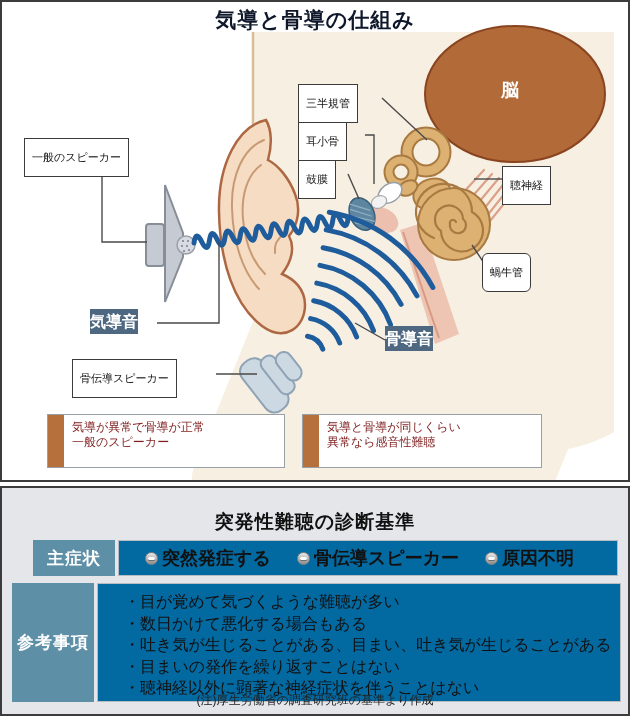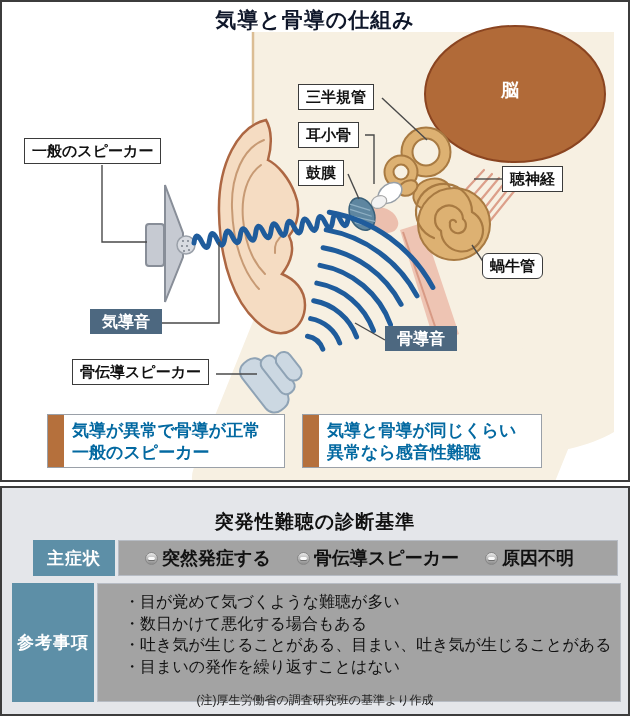--- a/index.html
+++ b/index.html
@@ -7,42 +7,42 @@
   #stage{position:relative;width:630px;height:716px;background:#fff;}
 
   
   #diagram-box{position:absolute;left:0;top:0;width:630px;height:482px;box-sizing:border-box;
     border:2px solid #3c3c3c;background:#fff;overflow:hidden;}
   #diagram-svg{position:absolute;left:0;top:0;}
   .diagram-title{position:absolute;left:0;top:4px;width:100%;text-align:center;
     font-size:21px;font-weight:bold;color:#0f172a;letter-spacing:1px;}
 
   .label-box{position:absolute;background:#fff;border:1.5px solid #3b3b3b;color:#111;
-    font-size:15px;font-weight:bold;line-height:1.2;padding:3px 7px;white-space:nowrap;}
+    font-size:11px;font-weight:normal;line-height:1.2;padding:12px 7px;white-space:nowrap;}
   .dark-label{position:absolute;background:var(--slate);color:#fff;font-size:16px;
-    font-weight:bold;line-height:1.2;padding:3px 12px;white-space:nowrap;}
+    font-weight:bold;line-height:1.2;padding:3px 0;white-space:nowrap;}
   .brain-label{position:absolute;color:#fff;font-size:18px;font-weight:bold;}
 
   .note{position:absolute;width:238px;height:54px;background:#fff;border:1px solid #9aa0a8;
     box-sizing:border-box;}
   .note-bar{position:absolute;left:0;top:0;bottom:0;width:16px;background:var(--accentbar);}
-  .note-text{position:absolute;left:24px;top:5px;font-size:17px;font-weight:bold;
-    line-height:1.28;color:#0369a1;white-space:nowrap;}
+  .note-text{position:absolute;left:24px;top:5px;font-size:12px;font-weight:normal;
+    line-height:1.28;color:#7f1d1d;white-space:nowrap;}
 
   
   #criteria-panel{position:absolute;left:0;top:486px;width:630px;height:230px;box-sizing:border-box;
     border:2px solid #3c3c3c;background:var(--panel);}
   .panel-title{padding-top:21px;text-align:center;font-size:19px;font-weight:bold;color:#111;
     letter-spacing:1px;}
   .crit-row{display:flex;gap:3px;margin:0 10px;}
   .crit-row.row-main{margin-top:5px;height:36px;margin-left:31px;}
   .crit-row.row-ref{margin-top:7px;height:119px;}
   .crit-label{width:82px;flex:0 0 82px;background:var(--teal);color:#fff;font-size:17px;
     font-weight:bold;display:flex;align-items:center;justify-content:center;letter-spacing:1px;}
-  .crit-content{flex:1;background:#a3a3a3;border:1px solid #b7bcc4;box-sizing:border-box;}
+  .crit-content{flex:1;background:#0369a1;border:1px solid #b7bcc4;box-sizing:border-box;}
   .crit-content.main{display:flex;align-items:center;gap:26px;padding-left:26px;
     font-size:18px;font-weight:bold;color:#111;}
   .sym{display:flex;align-items:center;gap:4px;white-space:nowrap;}
   .sphere{display:inline-block;width:13px;height:13px;border-radius:50%;position:relative;
     background:linear-gradient(180deg,#eaeaea 0%,#bdbdbd 45%,#8d8d8d 100%);
     border:1px solid #878787;box-sizing:border-box;}
   .sphere::after{content:"";position:absolute;left:2px;right:2px;top:4.5px;height:2.5px;
     background:#fbfbfb;border-radius:2px;box-shadow:0 1px 0 #6f6f6f;}
   .crit-content.ref{padding:7px 8px 0 26px;font-size:16px;font-weight:500;color:#111;
     line-height:21.5px;white-space:nowrap;}
@@ -229,18 +229,19 @@
       </div>
     </div>
 
     <div class="crit-row row-ref">
       <div class="crit-label">参考事項</div>
       <div class="crit-content ref">
         <div>・目が覚めて気づくような難聴が多い</div>
         <div>・数日かけて悪化する場合もある</div>
         <div>・吐き気が生じることがある、目まい、吐き気が生じることがある</div>
         <div>・目まいの発作を繰り返すことはない</div>
+        <div>・聴神経以外に顕著な神経症状を伴うことはない</div>
       </div>
     </div>
 
     <div class="footnote">(注)厚生労働省の調査研究班の基準より作成</div>
   </div>
 </div>
 
 </body></html>

